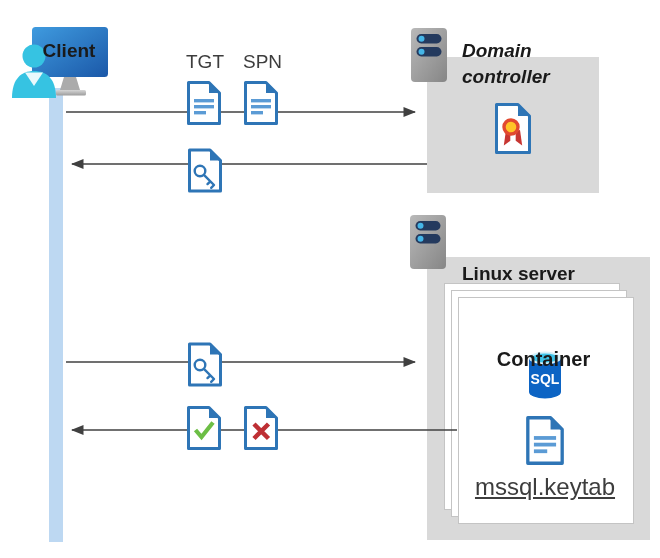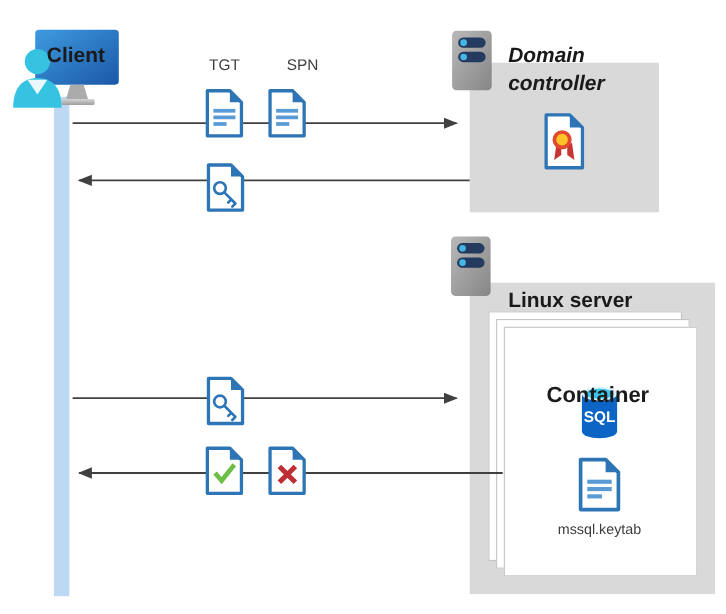--- a/index.html
+++ b/index.html
@@ -10,29 +10,29 @@
   .graybox{background:#D9D9D9;z-index:1;}
   .dc-box{left:427px;top:57px;width:172px;height:136px;}
   .linux-box{left:427px;top:257px;width:223px;height:283px;}
   .card{width:174px;height:225px;background:#fff;border:1px solid #C4C4C4;z-index:2;}
   .card3{left:444px;top:283px;}
   .card2{left:451px;top:290px;}
   .card1{left:458px;top:297px;}
   .arrows{left:0;top:0;width:660px;height:558px;z-index:3;pointer-events:none;}
   .icon{z-index:4;}
   .label{z-index:5;color:#1A1A1A;font-weight:bold;font-size:19px;line-height:1.35;margin-top:36px;}
-  .plain{z-index:5;color:#3D3D3D;font-weight:normal;font-size:14px;}
+  .plain{z-index:5;color:#3D3D3D;font-weight:normal;font-size:19px;}
   .client-label{left:24px;top:2px;width:90px;text-align:center;}
   .dc-label{left:462px;top:2px;width:125px;font-style:italic;}
   .linux-label{left:462px;top:225px;width:170px;}
   .container-label{left:458px;top:310px;width:171px;text-align:center;font-size:20px;}
   .tgt-label{left:186px;top:51px;width:36px;text-align:center;}
-  .spn-label{left:257px;top:51px;width:36px;text-align:center;}
+  .spn-label{left:243px;top:51px;width:36px;text-align:center;}
   .result-label{left:131px;top:462px;width:200px;text-align:center;}
-  .keytab-label{left:458px;top:473px;width:174px;text-align:center;font-size:13px;}
+  .keytab-label{left:458px;top:473px;width:174px;text-align:center;font-size:24px;text-decoration:underline;}
   svg text{font-family:"Liberation Sans","DejaVu Sans",sans-serif;}
 </style>
 </head>
 <body>
 
 <div class="canvas">
 
   <div class="abs lifeline"></div>
 
   <div class="abs graybox dc-box"></div>

